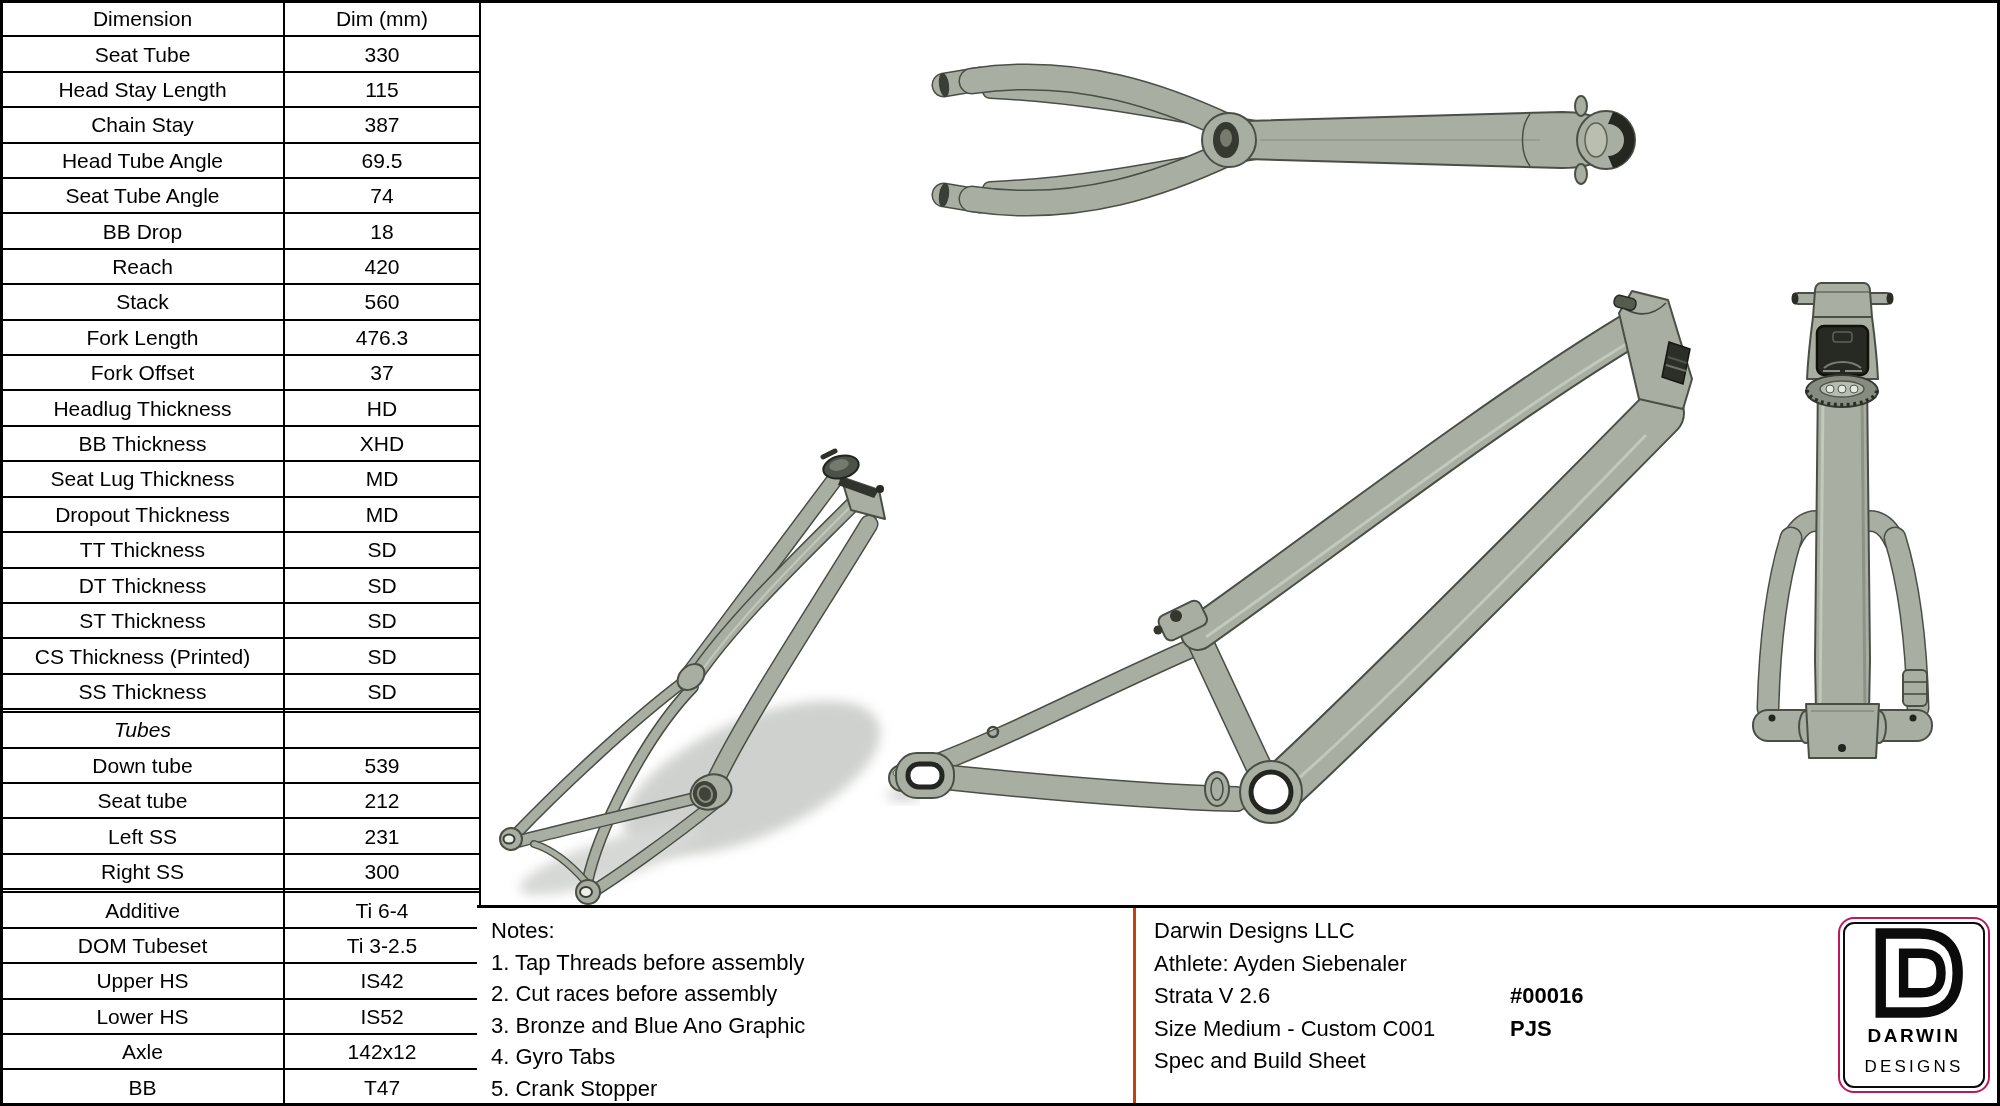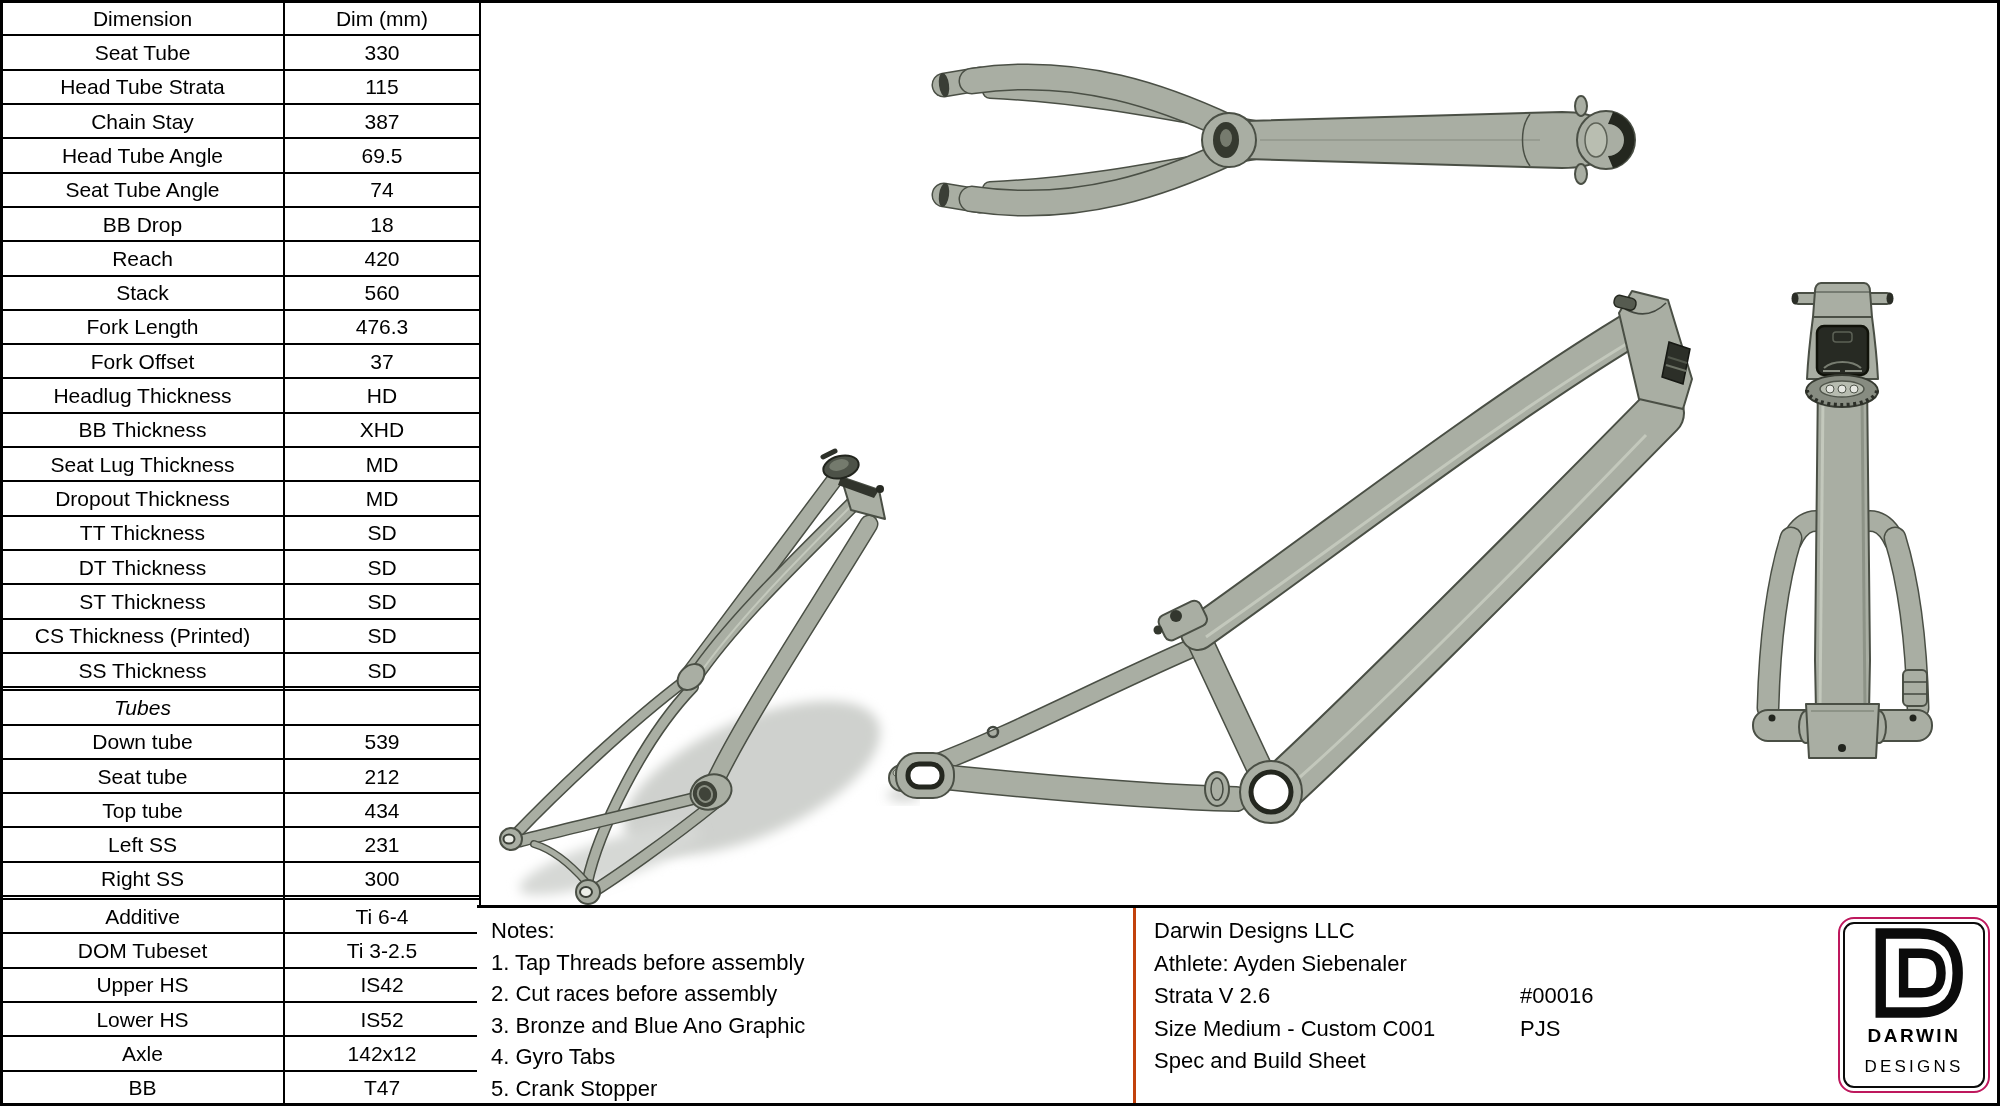--- a/index.html
+++ b/index.html
@@ -14,21 +14,21 @@
                 font-size:21px;line-height:1;padding:0;white-space:nowrap;overflow:hidden;}
   .dim-table td.italic{font-style:italic;}
 
   
   .titleblock{position:absolute;left:477px;right:0;top:905px;bottom:0;border-top:3px solid #000;
               display:flex;z-index:20;background:#fff;}
   .notes-cell{width:642px;border-right:3px solid #c2410c;padding:7px 0 0 14px;
               font-size:22px;line-height:31.5px;}
   .info-cell{flex:1;position:relative;padding:7px 0 0 18px;font-size:22px;line-height:32.5px;}
   .info-line{position:relative;white-space:nowrap;}
-  .info-right{position:absolute;left:366px;top:0;}
+  .info-right{position:absolute;left:356px;top:0;font-weight:bold;}
 
   
   .logo-box{position:absolute;right:10px;top:9px;width:152px;height:176px;
             border:2px solid #be185d;border-radius:16px;padding:3px;box-sizing:border-box;background:#fff;}
   .logo-inner{width:100%;height:100%;border:2px solid #0a0a0a;border-radius:11px;box-sizing:border-box;
               display:flex;flex-direction:column;align-items:center;justify-content:center;}
   .logo-word1{font-weight:bold;font-size:19px;letter-spacing:2.5px;margin-top:1px;}
   .logo-word2{font-size:17px;letter-spacing:3.2px;font-weight:400;margin-top:-1px;}
 
   
@@ -52,21 +52,21 @@
       <tbody>
         <tr>
           <td>Dimension</td>
           <td>Dim (mm)</td>
         </tr>
       <tr>
             <td>Seat Tube</td>
             <td>330</td>
           </tr>
           <tr>
-            <td>Head Tube Strata</td>
+            <td>Head Stay Length</td>
             <td>115</td>
           </tr>
           <tr>
             <td>Chain Stay</td>
             <td>387</td>
           </tr>
           <tr>
             <td>Head Tube Angle</td>
             <td>69.5</td>
           </tr>
@@ -138,24 +138,20 @@
             <td class="italic">Tubes</td>
             <td class="italic"></td>
           </tr>
           <tr>
             <td>Down tube</td>
             <td>539</td>
           </tr>
           <tr>
             <td>Seat tube</td>
             <td>212</td>
-          </tr>
-          <tr>
-            <td>Top tube</td>
-            <td>434</td>
           </tr>
           <tr>
             <td>Left SS</td>
             <td>231</td>
           </tr>
           <tr>
             <td>Right SS</td>
             <td>300</td>
           </tr>
           <tr>

